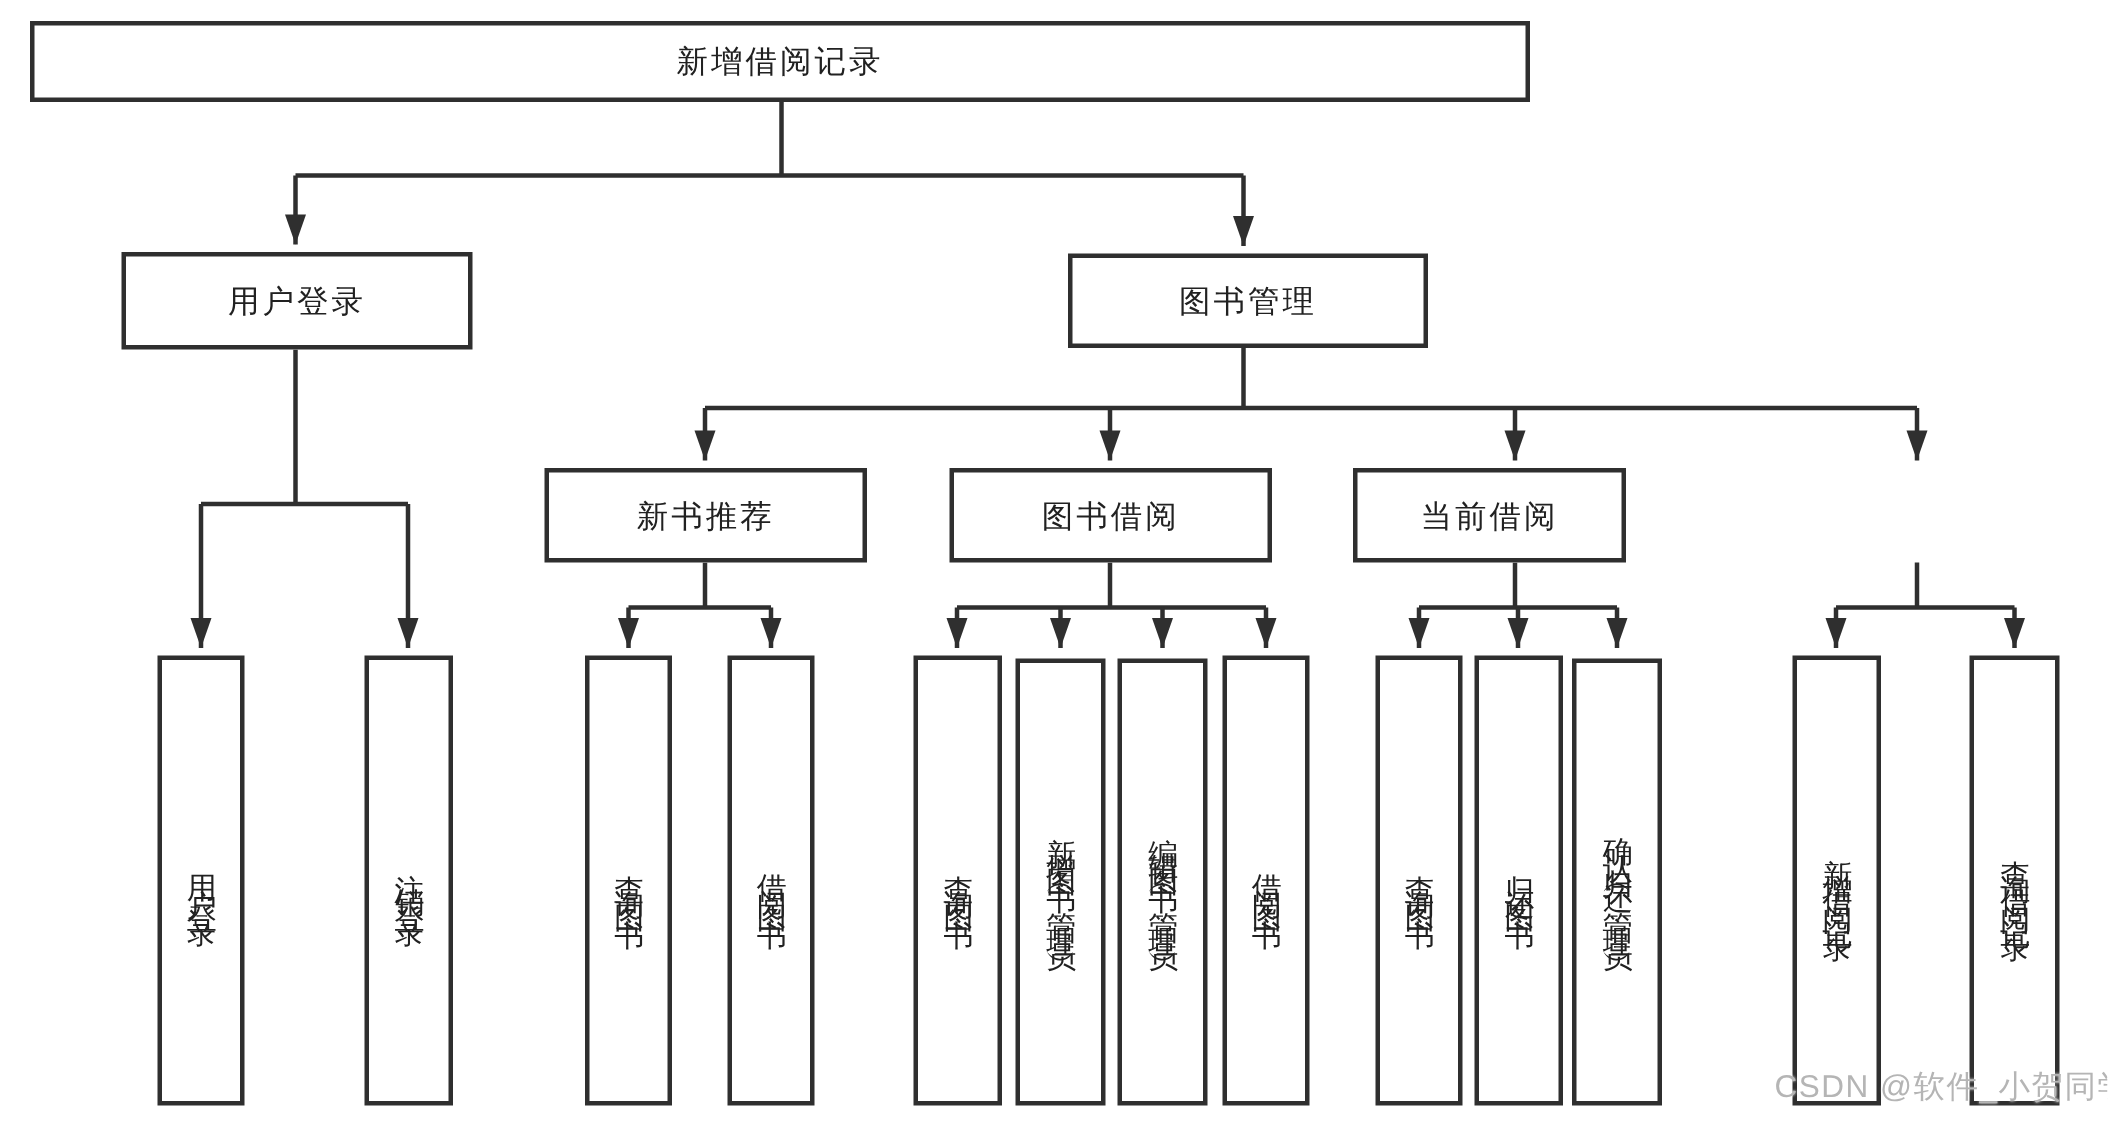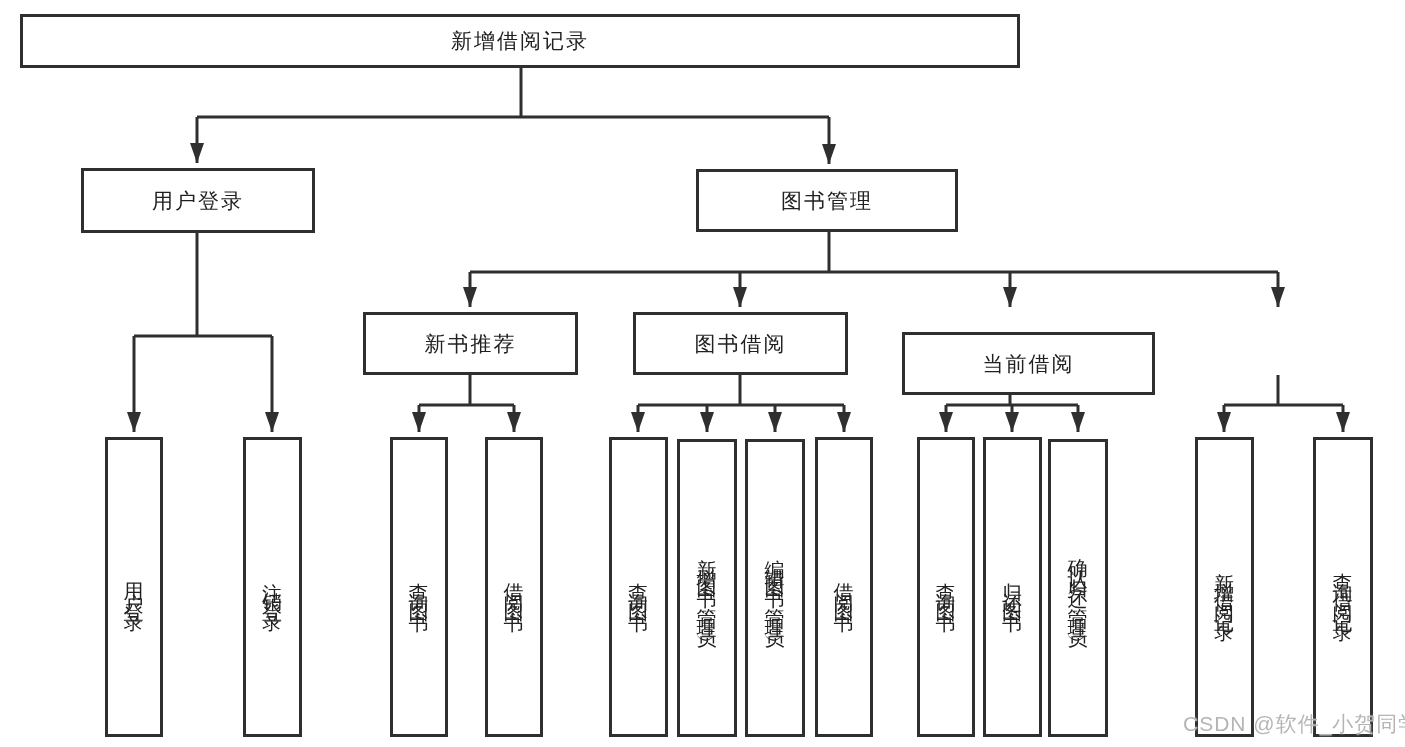--- a/index.html
+++ b/index.html
@@ -140,31 +140,31 @@
     </g>
   </svg>
 
   <div class="node h" style="left:20px;top:14px;width:1000px;height:54px">
     <span>新增借阅记录</span>
   </div>
 
   <div class="node h" style="left:81px;top:168px;width:234px;height:65px">
     <span>用户登录</span>
   </div>
-  <div class="node h" style="left:696px;top:169px;width:262px;height:63px">
+  <div class="node h" style="left:712px;top:169px;width:240px;height:63px">
     <span>图书管理</span>
   </div>
 
   <div class="node h" style="left:633px;top:312px;width:215px;height:63px">
     <span>图书借阅</span>
   </div>
   <div class="node h" style="left:363px;top:312px;width:215px;height:63px">
     <span>新书推荐</span>
   </div>
-  <div class="node h" style="left:902px;top:332px;width:253px;height:63px">
+  <div class="node h" style="left:902px;top:312px;width:182px;height:63px">
     <span>当前借阅</span>
   </div>
 
   <div class="node v" style="left:105px;top:437px;width:58px;height:300px">
     <span class="vtext">用户登录</span>
   </div>
   <div class="node v" style="left:243px;top:437px;width:59px;height:300px">
     <span class="vtext">注销登录</span>
   </div>
 

